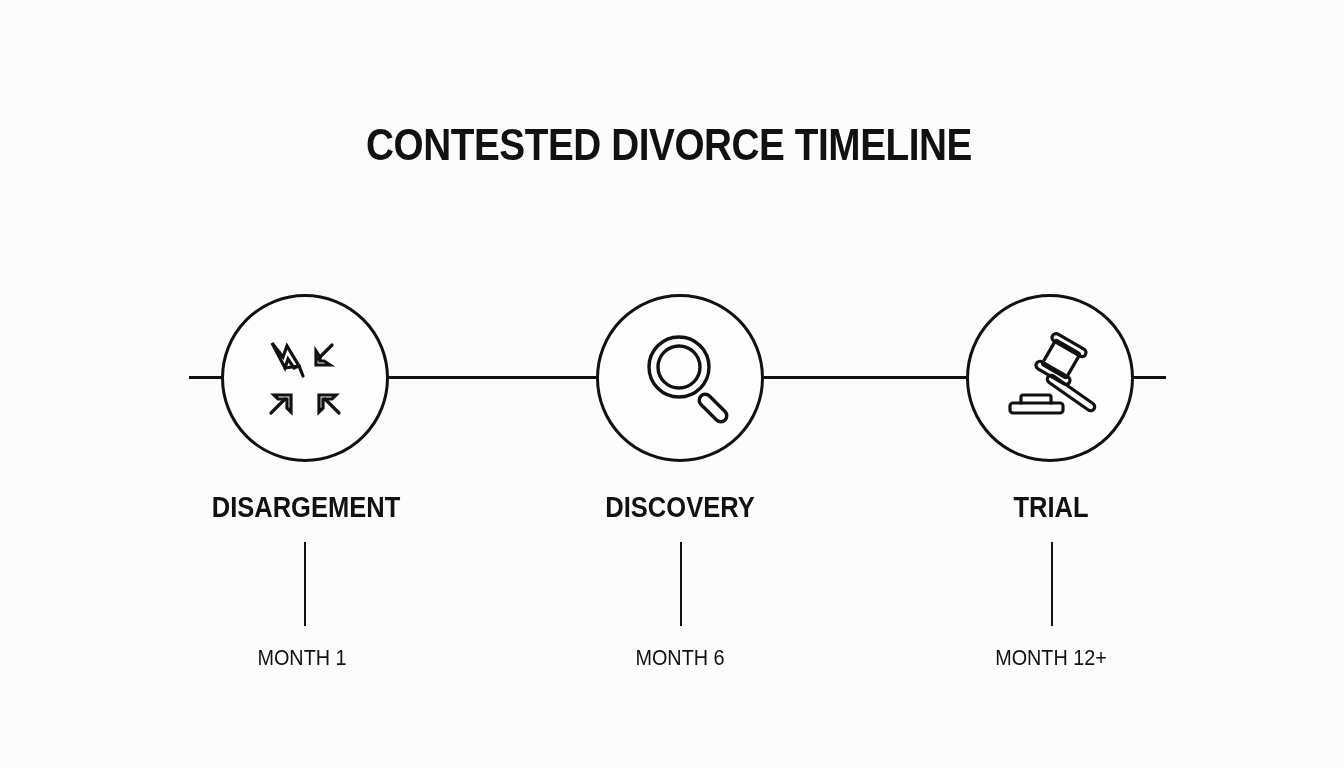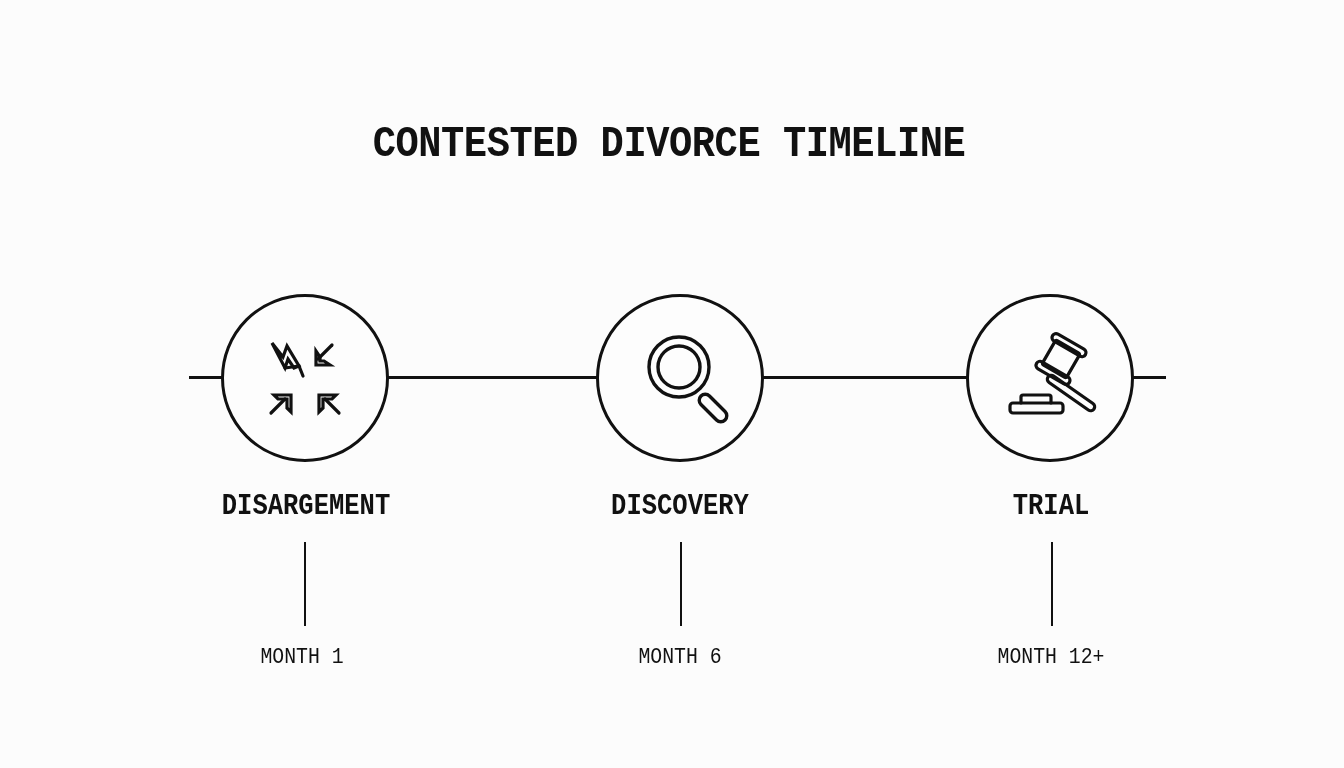--- a/index.html
+++ b/index.html
@@ -7,21 +7,21 @@
       padding: 0;
       width: 1344px;
       height: 768px;
       background: #fcfcfc;
       overflow: hidden;
     }
     .canvas {
       position: relative;
       width: 1344px;
       height: 559px;
-      font-family: Liberation Mono, monospace;
+      font-family: Liberation Sans, sans-serif;
       color: #111111;
     }
     .title {
       position: absolute;
       left: 0;
       top: 118px;
       width: 1338px;
       text-align: center;
       font-size: 45px;
       font-weight: bold;

